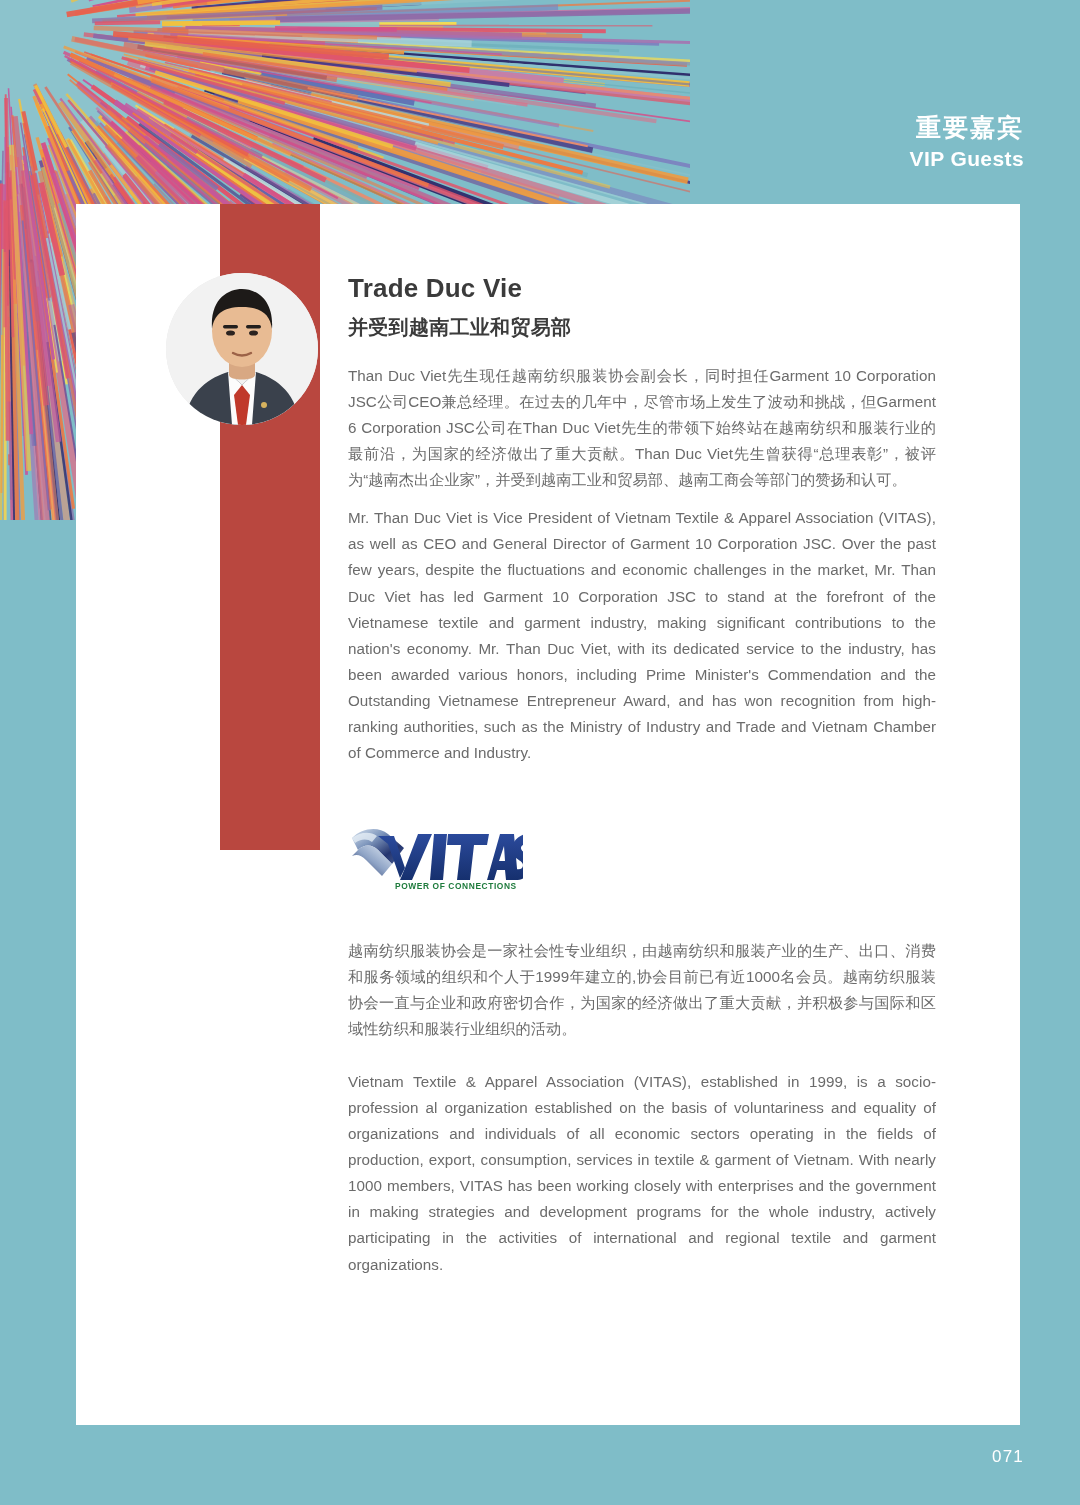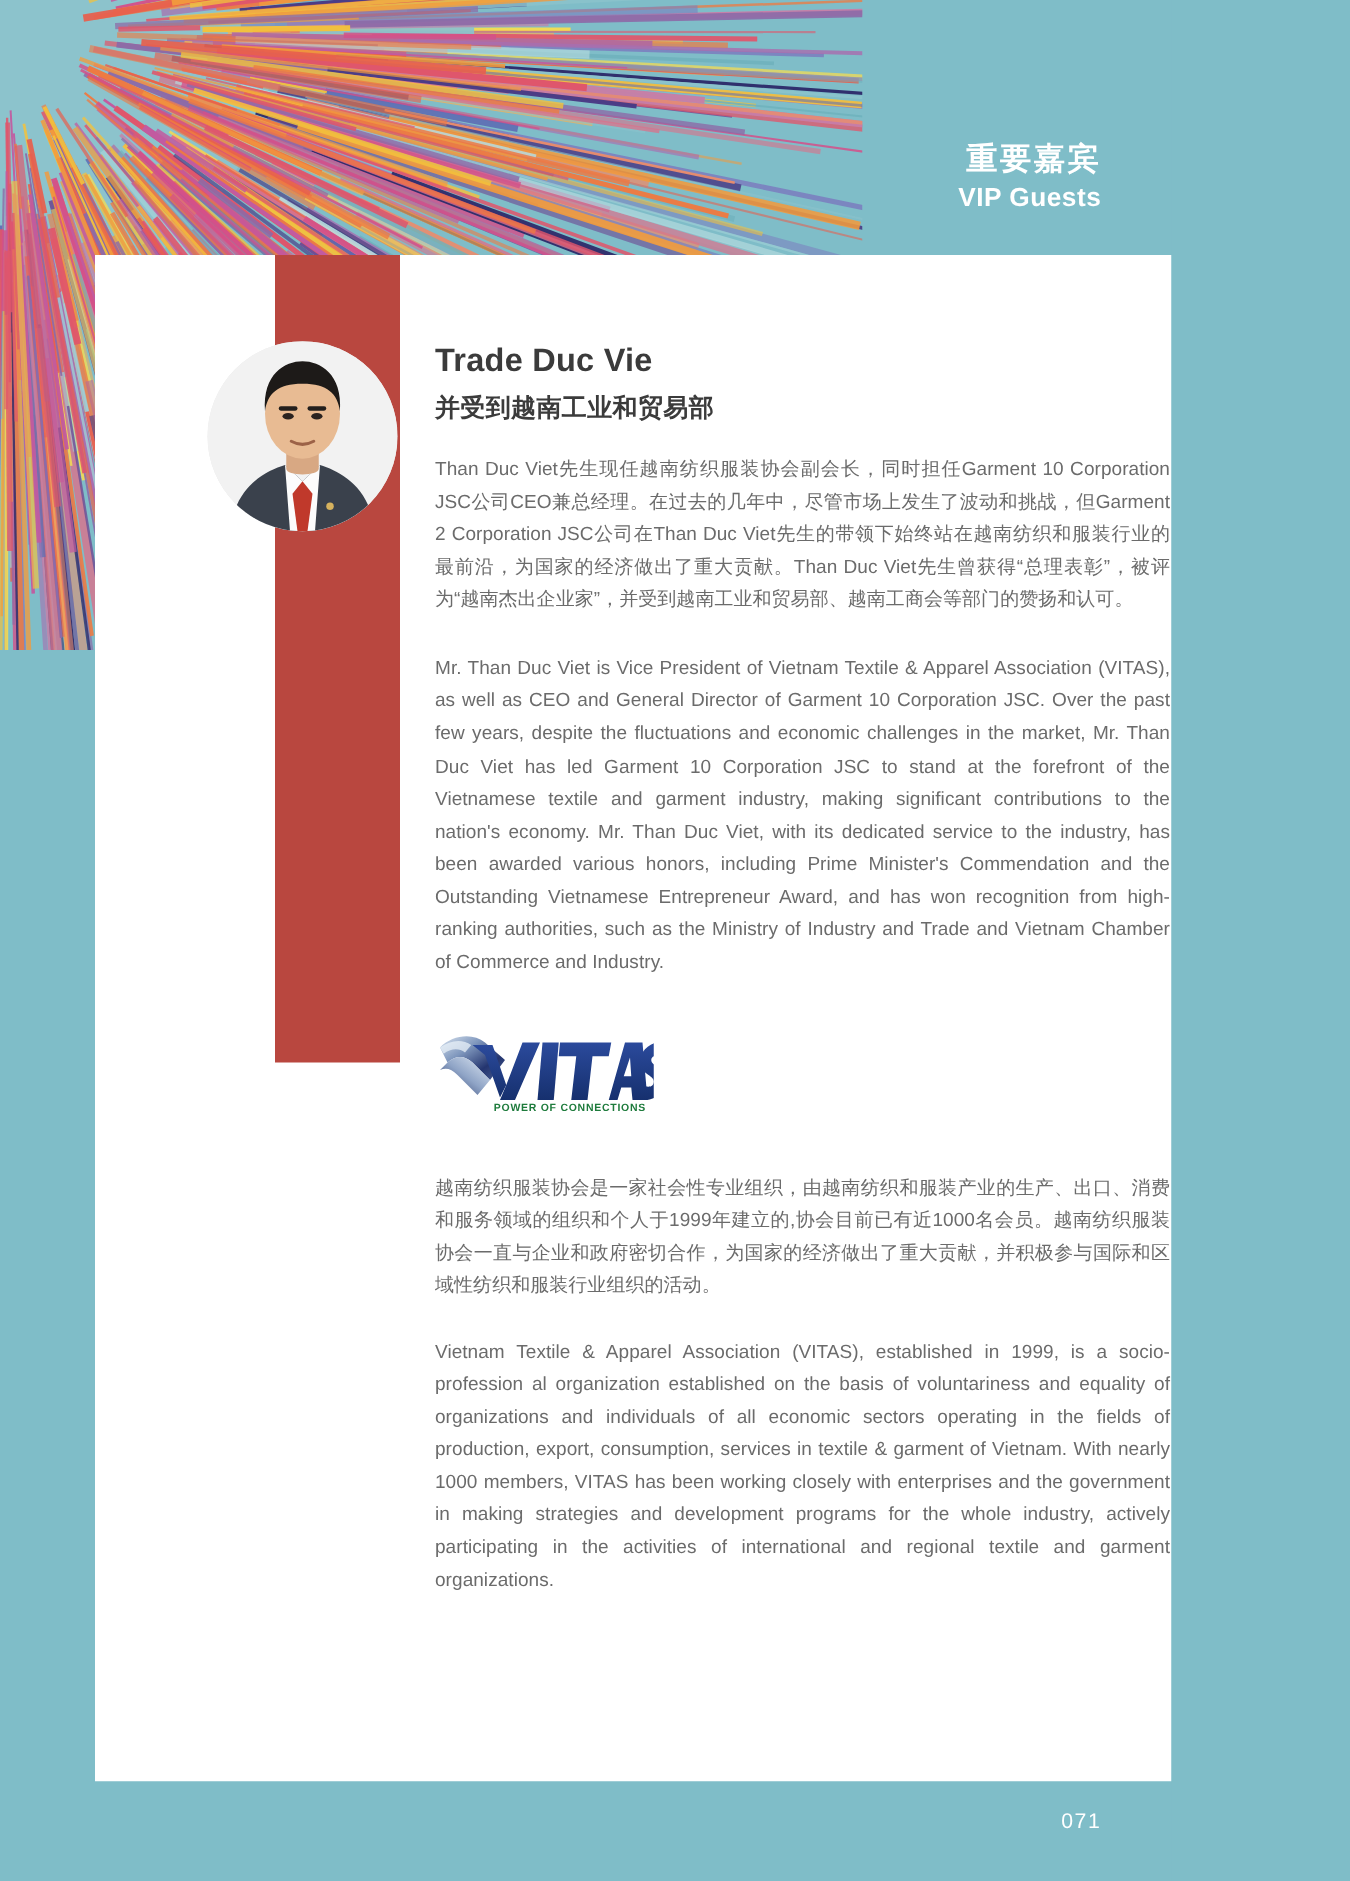--- a/index.html
+++ b/index.html
@@ -6,21 +6,21 @@
 
   html, body {
     width:1080px; height:1505px;
     background:#7FBDC8;
     font-family:"Liberation Sans", sans-serif;
     overflow:hidden;
   }
 
   #page {
     position:relative;
-    width:937px; height:1505px;
+    width:1080px; height:1505px;
     background:#7FBDC8;
     overflow:hidden;
   }
 
   
   #burst-wrap {
     position:absolute;
     left:-170px; top:-200px;
     width:860px; height:880px;
     overflow:hidden;
@@ -120,21 +120,21 @@
   }
 
   .para {
     font-size:15.2px;
     color:#6b6b6b;
     line-height:1.72;
     letter-spacing:0.05px;
     text-align:justify;
   }
   .para-cn { margin-top:23px; }
-  .para-en { margin-top:29px; }
+  .para-en { margin-top:12px; }
 
   
   #logo-block {
     position:absolute;
     left:348px; top:820px;
     width:175px;
     z-index:4;
   }
   #logo-block svg { display:block; width:175px; height:72px; }
 
@@ -1112,21 +1112,21 @@
 
       <path d="M67 80 Q76 85 85 80" stroke="#9c6247" stroke-width="2.4" fill="none" stroke-linecap="round"></path>
 
       <circle cx="98" cy="132" r="3" fill="#d6b25e"></circle>
     </svg>
   </div>
 
   <div id="content">
     <div class="name">Trade Duc Vie</div>
     <div class="title-cn">并受到越南工业和贸易部</div>
-    <p class="para para-cn">Than Duc Viet先生现任越南纺织服装协会副会长，同时担任Garment 10 Corporation JSC公司CEO兼总经理。在过去的几年中，尽管市场上发生了波动和挑战，但Garment 2 Corporation JSC公司在Than Duc Viet先生的带领下始终站在越南纺织和服装行业的最前沿，为国家的经济做出了重大贡献。Than Duc Viet先生曾获得“总理表彰”，被评为“越南杰出企业家”，并受到越南工业和贸易部、越南工商会等部门的赞扬和认可。</p>
+    <p class="para para-cn">Than Duc Viet先生现任越南纺织服装协会副会长，同时担任Garment 10 Corporation JSC公司CEO兼总经理。在过去的几年中，尽管市场上发生了波动和挑战，但Garment 6 Corporation JSC公司在Than Duc Viet先生的带领下始终站在越南纺织和服装行业的最前沿，为国家的经济做出了重大贡献。Than Duc Viet先生曾获得“总理表彰”，被评为“越南杰出企业家”，并受到越南工业和贸易部、越南工商会等部门的赞扬和认可。</p>
     <p class="para para-en">Mr. Than Duc Viet is Vice President of Vietnam Textile &amp; Apparel Association (VITAS), as well as CEO and General Director of Garment 10 Corporation JSC. Over the past few years, despite the fluctuations and economic challenges in the market, Mr. Than Duc Viet has led Garment 10 Corporation JSC to stand at the forefront of the Vietnamese textile and garment industry, making significant contributions to the nation's economy. Mr. Than Duc Viet, with its dedicated service to the industry, has been awarded various honors, including Prime Minister's Commendation and the Outstanding Vietnamese Entrepreneur Award, and has won recognition from high-ranking authorities, such as the Ministry of Industry and Trade and Vietnam Chamber of Commerce and Industry.</p>
   </div>
 
   <div id="logo-block">
     <svg viewBox="0 0 175 72" aria-hidden="true">
       <defs>
         <linearGradient id="ribbonA" x1="0" y1="0" x2="1" y2="1">
           <stop offset="0" stop-color="#d9e4f0"></stop>
           <stop offset="0.35" stop-color="#7f97bd"></stop>
           <stop offset="0.7" stop-color="#24356f"></stop>

